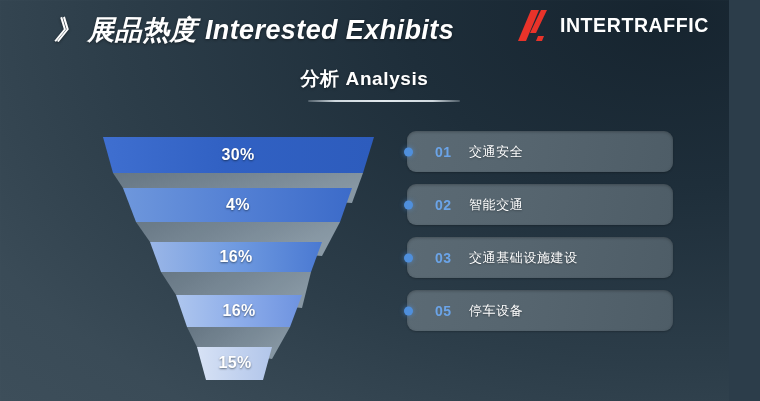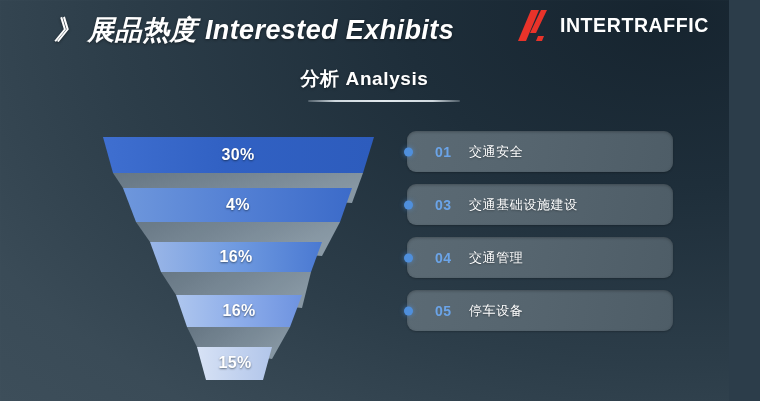--- a/index.html
+++ b/index.html
@@ -187,32 +187,32 @@
   <div class="pct" style="left:235px;top:363px;">15%</div>
 
   <div class="legend">
 
     <div class="row">
       <span class="dot"></span>
       <span class="num">01</span>
       <span class="lbl">交通安全</span>
     </div>
 
+    <div class="row">
+      <span class="dot"></span>
+      <span class="num">02</span>
+      <span class="lbl">智能交通</span>
+    </div>
 
     <div class="row">
       <span class="dot"></span>
       <span class="num">03</span>
       <span class="lbl">交通基础设施建设</span>
     </div>
 
-    <div class="row">
-      <span class="dot"></span>
-      <span class="num">04</span>
-      <span class="lbl">交通管理</span>
-    </div>
 
     <div class="row">
       <span class="dot"></span>
       <span class="num">05</span>
       <span class="lbl">停车设备</span>
     </div>
 
   </div>
 
 </div>

